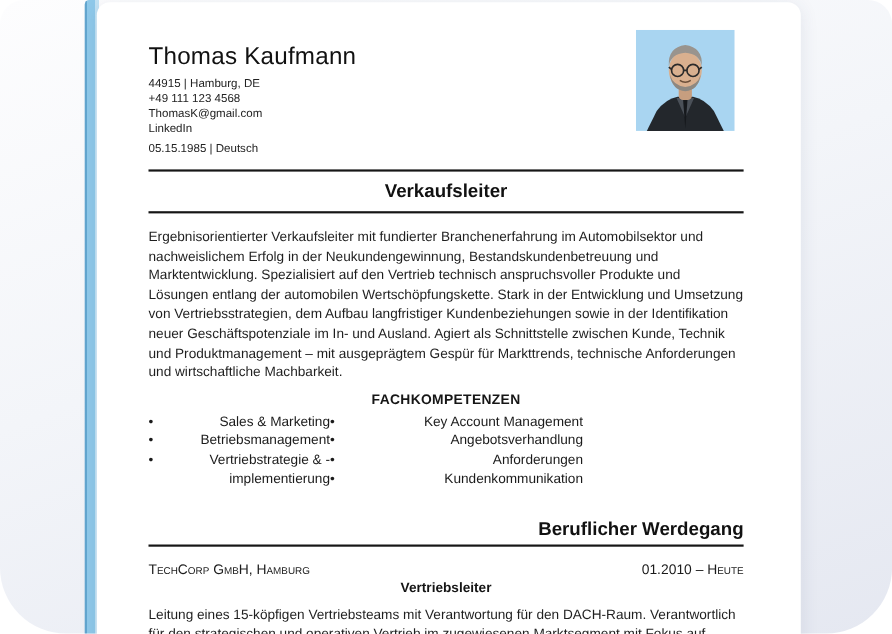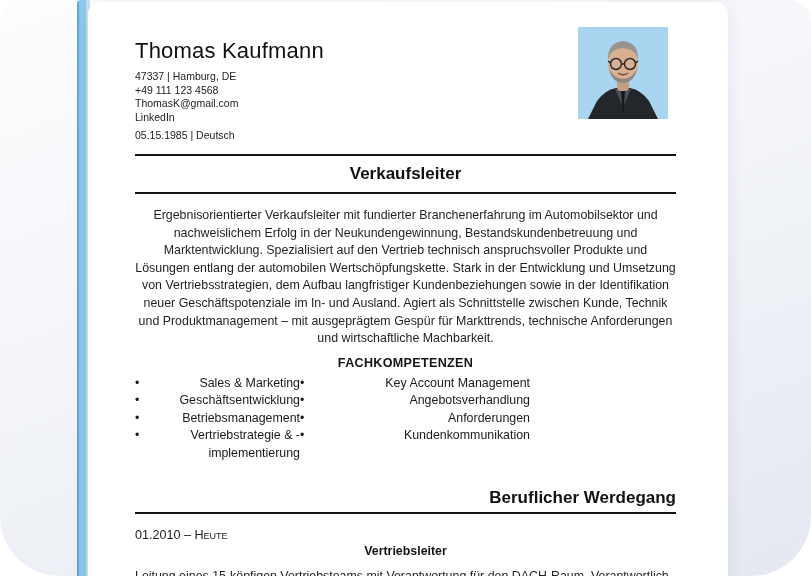--- a/index.html
+++ b/index.html
@@ -82,21 +82,20 @@
     font-size: 17px;
     line-height: 22px;
     font-weight: bold;
     color: #111;
   }
   .summary {
     margin: 13px 0 0 0;
     font-size: 12.4px;
     line-height: 17.6px;
     color: #1f1f1f;
-    text-align: center;
   }
   .skills-heading {
     margin: 8px 0 0 0;
     text-align: center;
     font-size: 12.6px;
     font-weight: 600;
     letter-spacing: 0.3px;
     color: #161616;
   }
   .skills {
@@ -183,54 +182,54 @@
       <path d="M43.5 37 L46.5 37 M32.5 36 L30 34 M57.5 36 L60 34" stroke="#2b2b2b" stroke-width="1.5" fill="none"></path>
       <path d="M40 46 Q45 49.5 50 46" stroke="#6b4f3a" stroke-width="1.3" fill="none"></path>
     </svg>
   </div>
 
   <div class="content">
 
     <h1 class="name">Thomas Kaufmann</h1>
 
     <div class="contact">
-      <div class="contact-line">47337 | Hamburg, DE</div>
+      <div class="contact-line">44915 | Hamburg, DE</div>
       <div class="contact-line">+49 111 123 4568</div>
       <div class="contact-line">ThomasK@gmail.com</div>
       <div class="contact-line">LinkedIn</div>
       <div class="contact-line birth-line">05.15.1985 | Deutsch</div>
     </div>
 
     <hr class="rule rule-1">
     <h2 class="doc-title">Verkaufsleiter</h2>
     <hr class="rule rule-2">
 
     <p class="summary">Ergebnisorientierter Verkaufsleiter mit fundierter Branchenerfahrung im Automobilsektor und nachweislichem Erfolg in der Neukundengewinnung, Bestandskundenbetreuung und Marktentwicklung. Spezialisiert auf den Vertrieb technisch anspruchsvoller Produkte und Lösungen entlang der automobilen Wertschöpfungskette. Stark in der Entwicklung und Umsetzung von Vertriebsstrategien, dem Aufbau langfristiger Kundenbeziehungen sowie in der Identifikation neuer Geschäftspotenziale im In- und Ausland. Agiert als Schnittstelle zwischen Kunde, Technik und Produktmanagement – mit ausgeprägtem Gespür für Markttrends, technische Anforderungen und wirtschaftliche Machbarkeit.</p>
 
     <h3 class="skills-heading">FACHKOMPETENZEN</h3>
 
     <div class="skills">
       <ul class="skills-left">
         <li>Sales &amp; Marketing</li>
-        <li>Geschäftsentwicklung</li>
         <li>Betriebsmanagement</li>
         <li>Vertriebstrategie &amp; -implementierung</li>
       </ul>
       <ul class="skills-right">
         <li>Key Account Management</li>
         <li>Angebotsverhandlung</li>
         <li>Anforderungen</li>
         <li>Kundenkommunikation</li>
       </ul>
     </div>
 
     <h2 class="exp-heading">Beruflicher Werdegang</h2>
     <hr class="rule rule-3">
 
     <div class="exp-meta">
+      <span class="company">TechCorp GmbH, Hamburg</span>
       <span class="dates">01.2010 – Heute</span>
     </div>
     <div class="role">Vertriebsleiter</div>
 
     <p class="exp-desc">Leitung eines 15-köpfigen Vertriebsteams mit Verantwortung für den DACH-Raum. Verantwortlich für den strategischen und operativen Vertrieb im zugewiesenen Marktsegment mit Fokus auf Kunden aus der Automobilbranche. Betreuung bestehender Key Accounts sowie Identifikation und Akquise von Neukunden. Entwicklung und Umsetzung individueller Vertriebskonzepte in enger Abstimmung mit Produktmanagement und Technik. Durchführung von Marktanalysen, Angebotsverhandlungen und Abschlussverantwortung über den gesamten Sales-Cycle.</p>
 
   </div>
 </div>
 
 </body></html>

